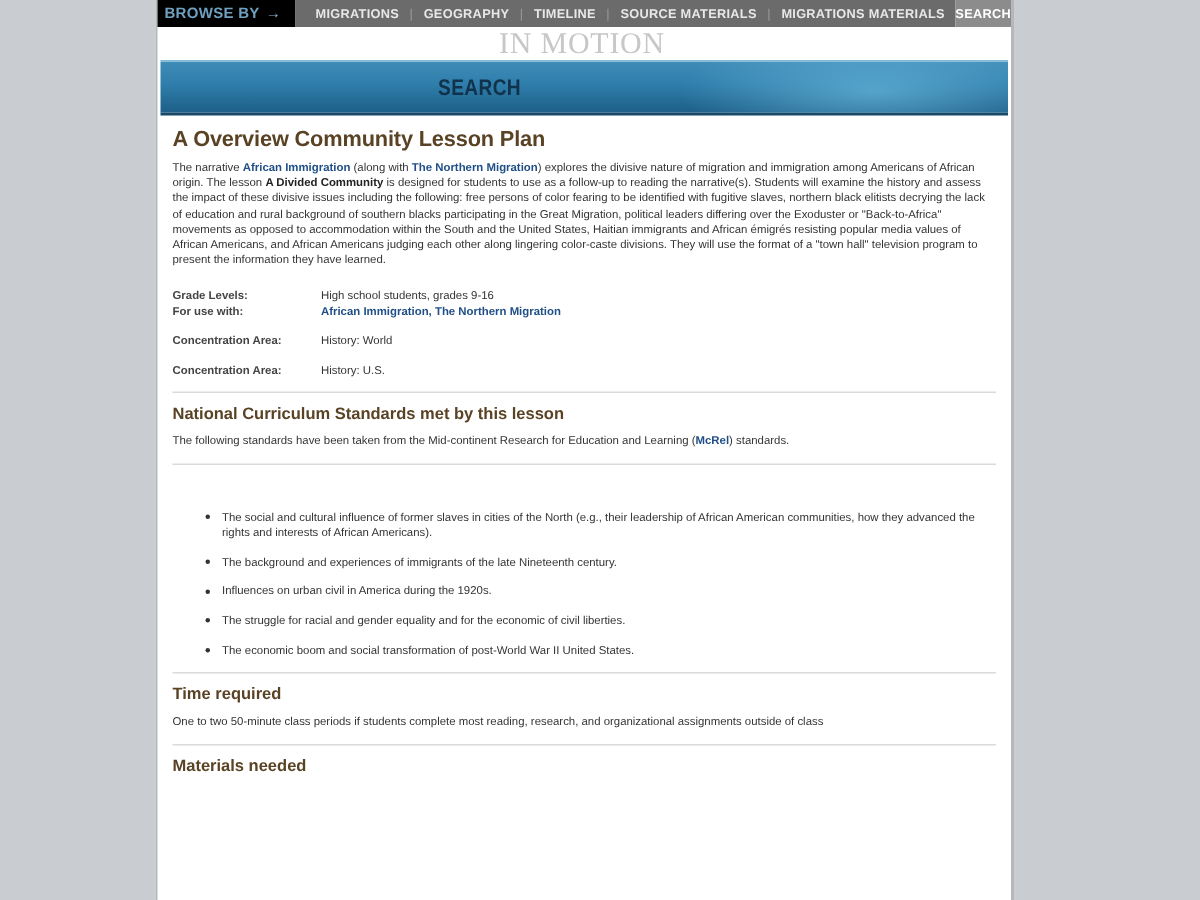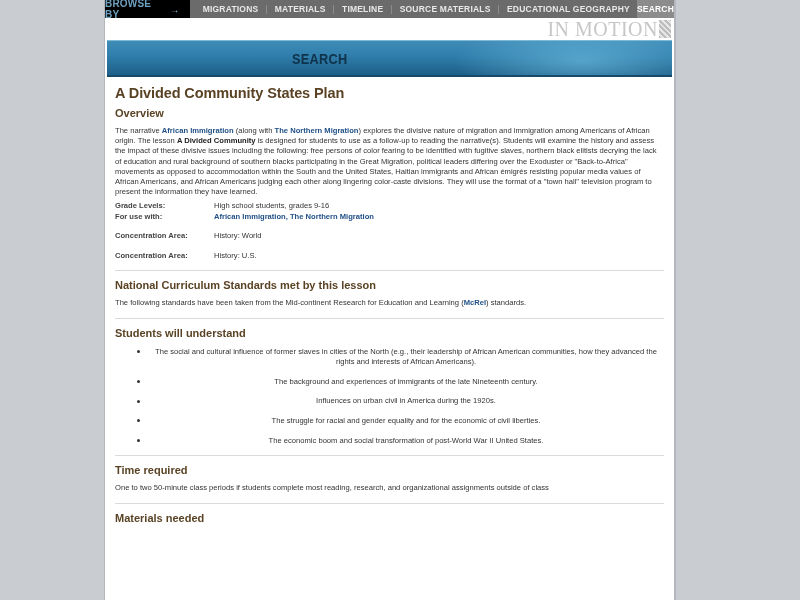--- a/index.html
+++ b/index.html
@@ -62,20 +62,21 @@
       justify-content: center;
       cursor: pointer;
     }
     
     .logo-row {
       height: 22px;
       display: flex;
       justify-content: flex-end;
       align-items: center;
       padding-right: 3px;
+      flex-direction: column;
     }
     .logo-text {
       font-family: "Liberation Serif", serif;
       font-size: 20px;
       color: #c7c7c7;
       letter-spacing: 0.5px;
       line-height: 22px;
     }
     .logo-mark {
       width: 12px;
@@ -126,33 +127,32 @@
       font-weight: bold;
       margin: 0 0 7px 0;
     }
     p, li, td {
       font-size: 7.6px;
       line-height: 10.2px;
       color: #333;
     }
     .link { color: #1f4f86; font-weight: bold; cursor: pointer; }
     .bold { font-weight: bold; color: #222; }
-    .meta { margin-top: 4px; }
+    .meta { margin-top: 14px; }
     .meta-row { display: flex; font-size: 7.6px; line-height: 10.5px; color: #333; }
     .meta-label { width: 99px; font-weight: bold; color: #444; }
     .meta-gap { height: 9px; }
     hr.div {
       border: 0;
       border-top: 1px solid #dadada;
       margin: 9px 0 8px 0;
     }
     ul.understand {
       list-style: none;
-      margin: 8px 0 0 22px;
-      text-align: center;
+      margin: 30px 0 0 22px;
     }
     ul.understand li {
       position: relative;
       padding-left: 11px;
       margin-bottom: 9.5px;
     }
     ul.understand li::before {
       content: "";
       position: absolute;
       left: 0; top: 3.5px;
@@ -167,44 +167,43 @@
 <div class="page">
 
   <div class="topnav">
     <div class="browse-by">
       <span>BROWSE BY</span>
       <span class="arrow">→</span>
     </div>
     <div class="nav-links">
       <span class="nav-link">MIGRATIONS</span>
       <span class="nav-sep">|</span>
-      <span class="nav-link">MATERIALS</span>
+      <span class="nav-link">GEOGRAPHY</span>
       <span class="nav-sep">|</span>
       <span class="nav-link">TIMELINE</span>
       <span class="nav-sep">|</span>
       <span class="nav-link">SOURCE MATERIALS</span>
       <span class="nav-sep">|</span>
-      <span class="nav-link">EDUCATIONAL GEOGRAPHY</span>
+      <span class="nav-link">MIGRATIONS MATERIALS</span>
     </div>
     <div class="nav-search">SEARCH</div>
   </div>
 
   <div class="logo-row">
     <span class="logo-text">IN MOTION</span>
     <span class="logo-mark"></span>
   </div>
 
   <div class="banner">
     <span class="banner-title">SEARCH</span>
   </div>
 
   <div class="content">
-    <h1>A Divided Community States Plan</h1>
-
-    <h2>Overview</h2>
+    <h1>A Overview Community Lesson Plan</h1>
+
     <p><span>The narrative </span><span class="link">African Immigration</span><span> (along with </span><span class="link">The Northern Migration</span><span>) explores the divisive nature of migration and immigration among Americans of African origin. The lesson </span><span class="bold">A Divided Community</span><span> is designed for students to use as a follow-up to reading the narrative(s). Students will examine the history and assess the impact of these divisive issues including the following: free persons of color fearing to be identified with fugitive slaves, northern black elitists decrying the lack of education and rural background of southern blacks participating in the Great Migration, political leaders differing over the Exoduster or "Back-to-Africa" movements as opposed to accommodation within the South and the United States, Haitian immigrants and African émigrés resisting popular media values of African Americans, and African Americans judging each other along lingering color-caste divisions. They will use the format of a "town hall" television program to present the information they have learned.</span></p>
 
     <div class="meta">
       <div class="meta-row">
         <span class="meta-label">Grade Levels:</span>
         <span>High school students, grades 9-16</span>
       </div>
       <div class="meta-row">
         <span class="meta-label">For use with:</span>
         <span><span class="link">African Immigration</span><span class="link">, </span><span class="link">The Northern Migration</span></span>
@@ -221,21 +220,20 @@
       </div>
     </div>
 
     <hr class="div">
 
     <h2>National Curriculum Standards met by this lesson</h2>
     <p><span>The following standards have been taken from the Mid-continent Research for Education and Learning (</span><span class="link">McRel</span><span>) standards.</span></p>
 
     <hr class="div">
 
-    <h2>Students will understand</h2>
     <ul class="understand">
       <li>The social and cultural influence of former slaves in cities of the North (e.g., their leadership of African American communities, how they advanced the rights and interests of African Americans).</li>
       <li>The background and experiences of immigrants of the late Nineteenth century.</li>
       <li>Influences on urban civil in America during the 1920s.</li>
       <li>The struggle for racial and gender equality and for the economic of civil liberties.</li>
       <li>The economic boom and social transformation of post-World War II United States.</li>
     </ul>
 
     <hr class="div" style="margin-top:4px;">
 

